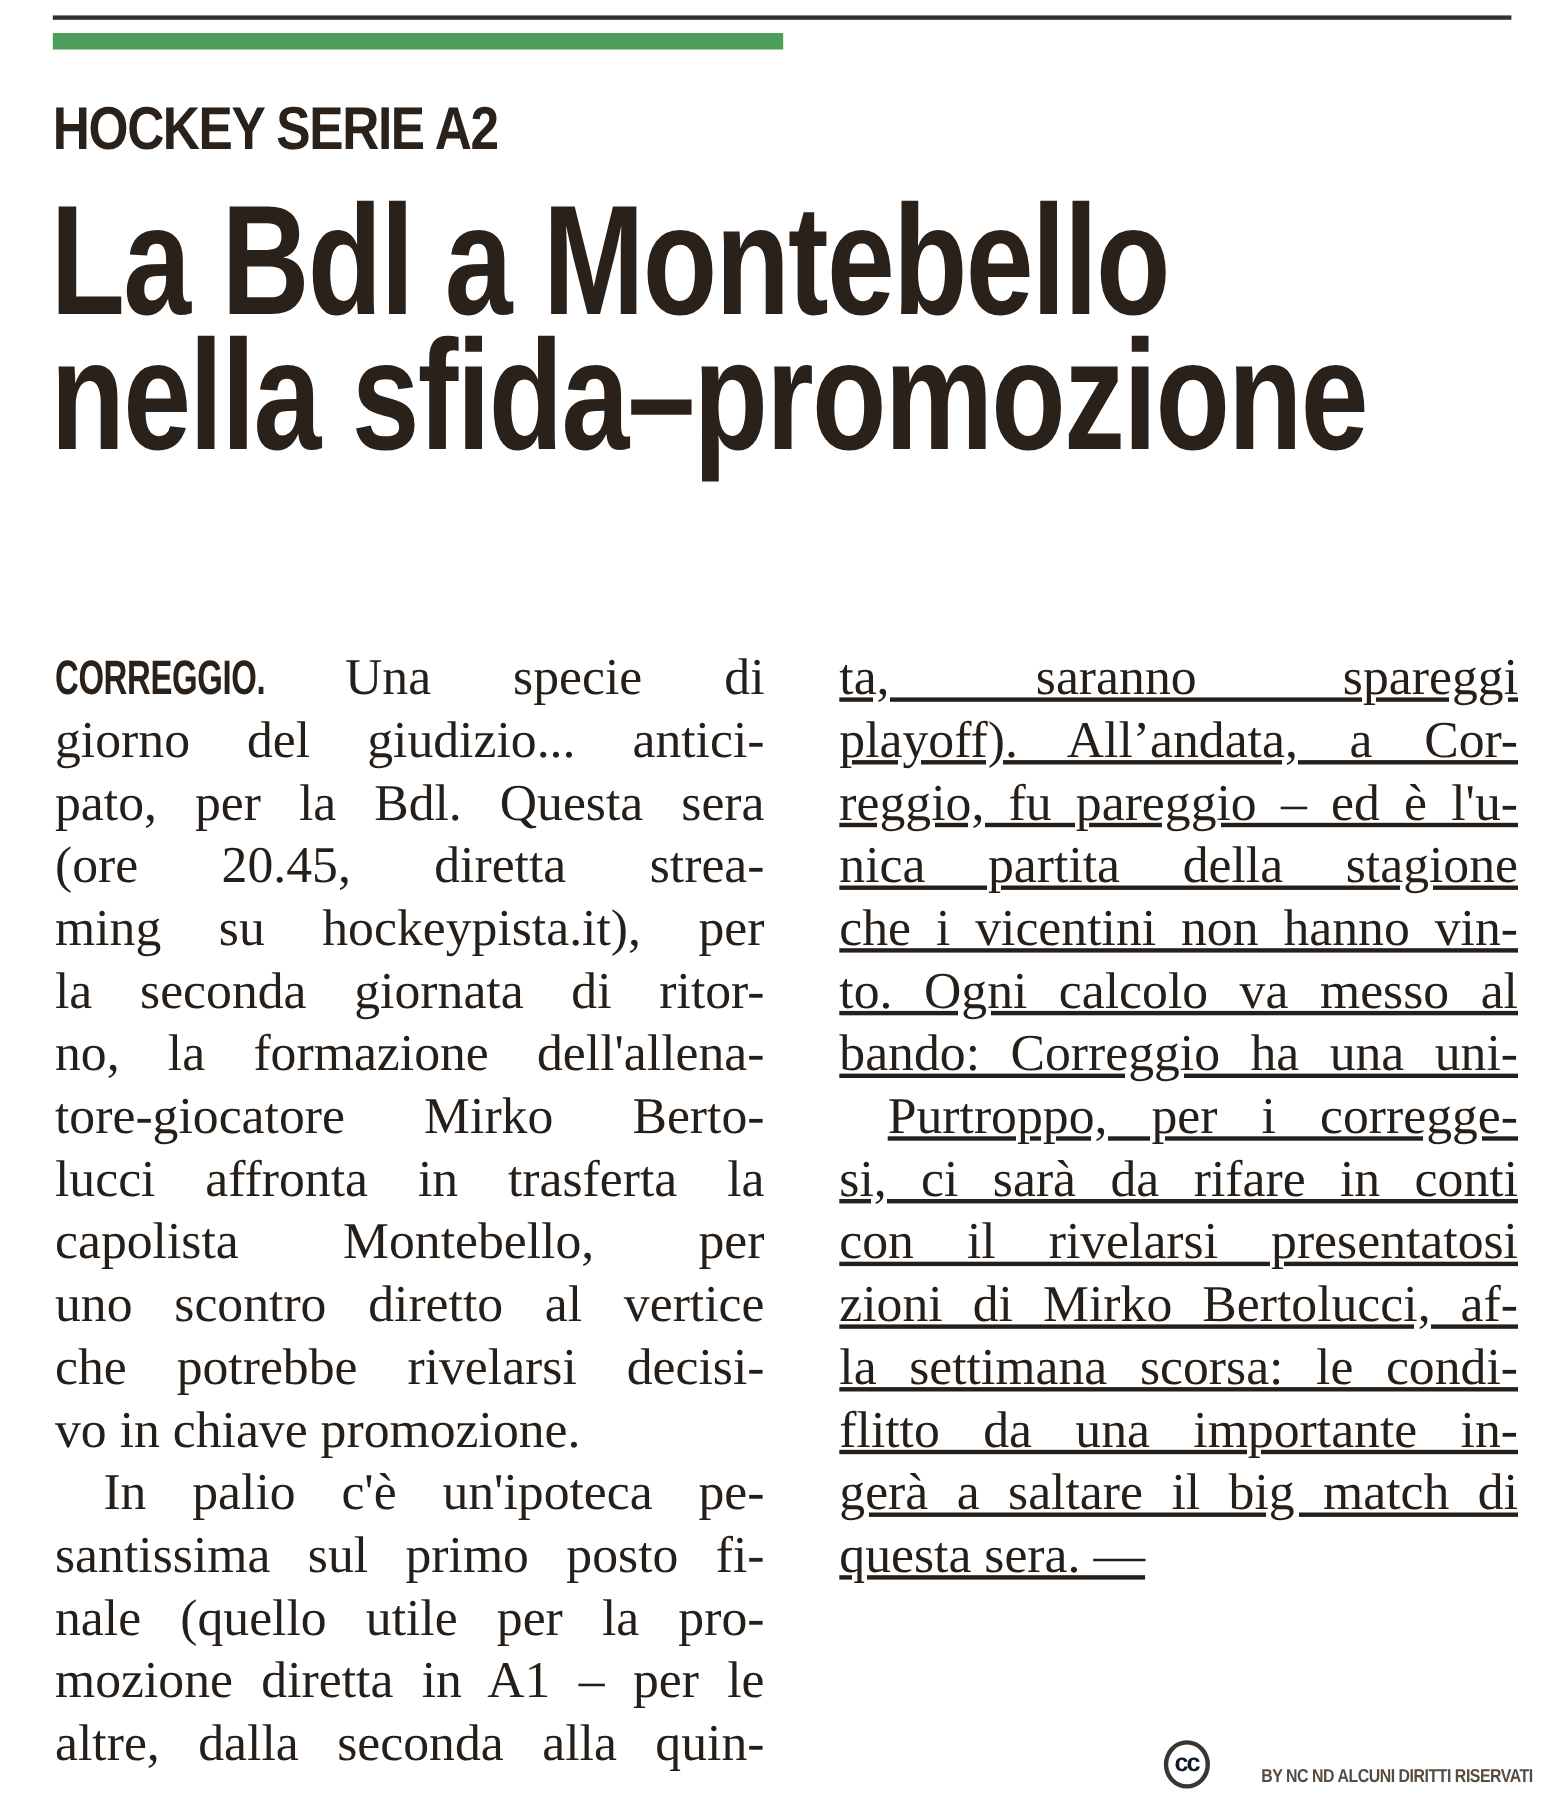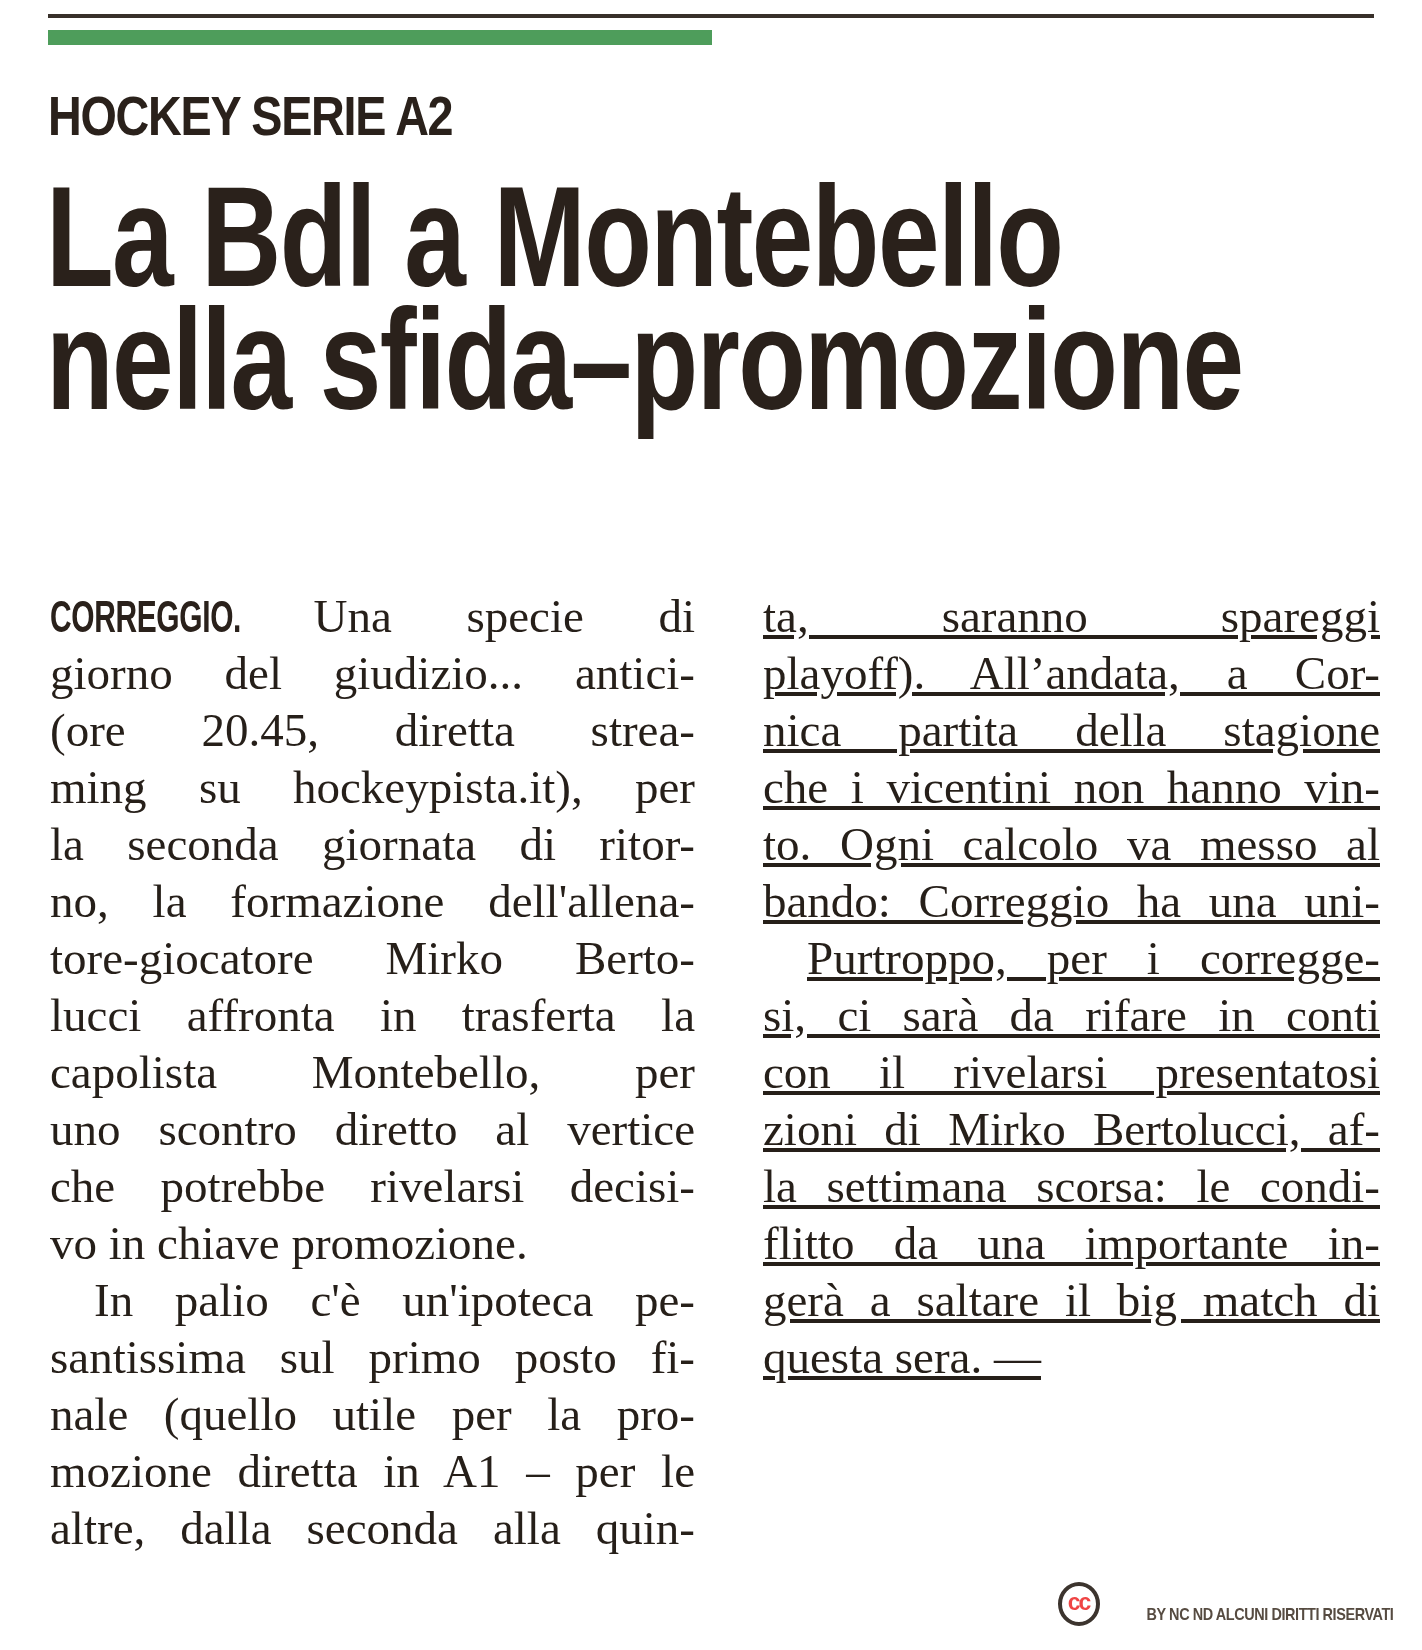--- a/index.html
+++ b/index.html
@@ -37,21 +37,21 @@
     transform:scaleX(.68); transform-origin:0 80%; margin-right:-92px;
   }
   .footer {
     position:absolute; right:42px; top:1582px;
     display:flex; align-items:flex-end; gap:3px;
   }
   .cc-circle {
     box-sizing:border-box; width:42px; height:44px; border:4px solid #3c342e; border-radius:50%;
     display:flex; align-items:center; justify-content:center;
     font-family:"Liberation Sans", sans-serif; font-weight:700; font-size:23px;
-    letter-spacing:-2px; color:#ef4444; padding-bottom:3px;
+    letter-spacing:-2px; color:#0f172a; padding-bottom:3px;
   }
   .rights {
     font-family:"Liberation Sans", sans-serif; font-weight:700; font-size:17px;
     letter-spacing:-0.5px; color:#564b41; white-space:nowrap;
     transform:scaleX(.85); transform-origin:100% 100%; margin-bottom:1px;
   }
 </style>
 </head>
 <body>
 
@@ -63,40 +63,42 @@
   <div class="kicker">HOCKEY SERIE A2</div>
 
   <h1 class="headline">
     <div>La Bdl a Montebello</div>
     <div>nella sfida–promozione</div>
   </h1>
 
   <div class="col col-left">
     <div class="line"><span class="dateline">CORREGGIO.</span> <span>Una specie di</span></div>
     <div class="line">giorno del giudizio... antici-</div>
+    <div class="line">pato, per la Bdl. Questa sera</div>
     <div class="line">(ore 20.45, diretta strea-</div>
     <div class="line">ming su hockeypista.it), per</div>
     <div class="line">la seconda giornata di ritor-</div>
     <div class="line">no, la formazione dell'allena-</div>
     <div class="line">tore-giocatore Mirko Berto-</div>
     <div class="line">lucci affronta in trasferta la</div>
     <div class="line">capolista Montebello, per</div>
     <div class="line">uno scontro diretto al vertice</div>
     <div class="line">che potrebbe rivelarsi decisi-</div>
     <div class="line para-end">vo in chiave promozione.</div>
     <div class="line indent">In palio c'è un'ipoteca pe-</div>
     <div class="line">santissima sul primo posto fi-</div>
     <div class="line">nale (quello utile per la pro-</div>
     <div class="line">mozione diretta in A1 – per le</div>
     <div class="line">altre, dalla seconda alla quin-</div>
   </div>
 
   <div class="col col-right">
     <div class="line">ta, saranno spareggi</div>
     <div class="line">playoff). All’andata, a Cor-</div>
+    <div class="line">reggio, fu pareggio – ed è l'u-</div>
     <div class="line">nica partita della stagione</div>
     <div class="line">che i vicentini non hanno vin-</div>
     <div class="line">to. Ogni calcolo va messo al</div>
     <div class="line">bando: Correggio ha una uni-</div>
     <div class="line indent">Purtroppo, per i corregge-</div>
     <div class="line">si, ci sarà da rifare in conti</div>
     <div class="line">con il rivelarsi presentatosi</div>
     <div class="line">zioni di Mirko Bertolucci, af-</div>
     <div class="line">la settimana scorsa: le condi-</div>
     <div class="line">flitto da una importante in-</div>

